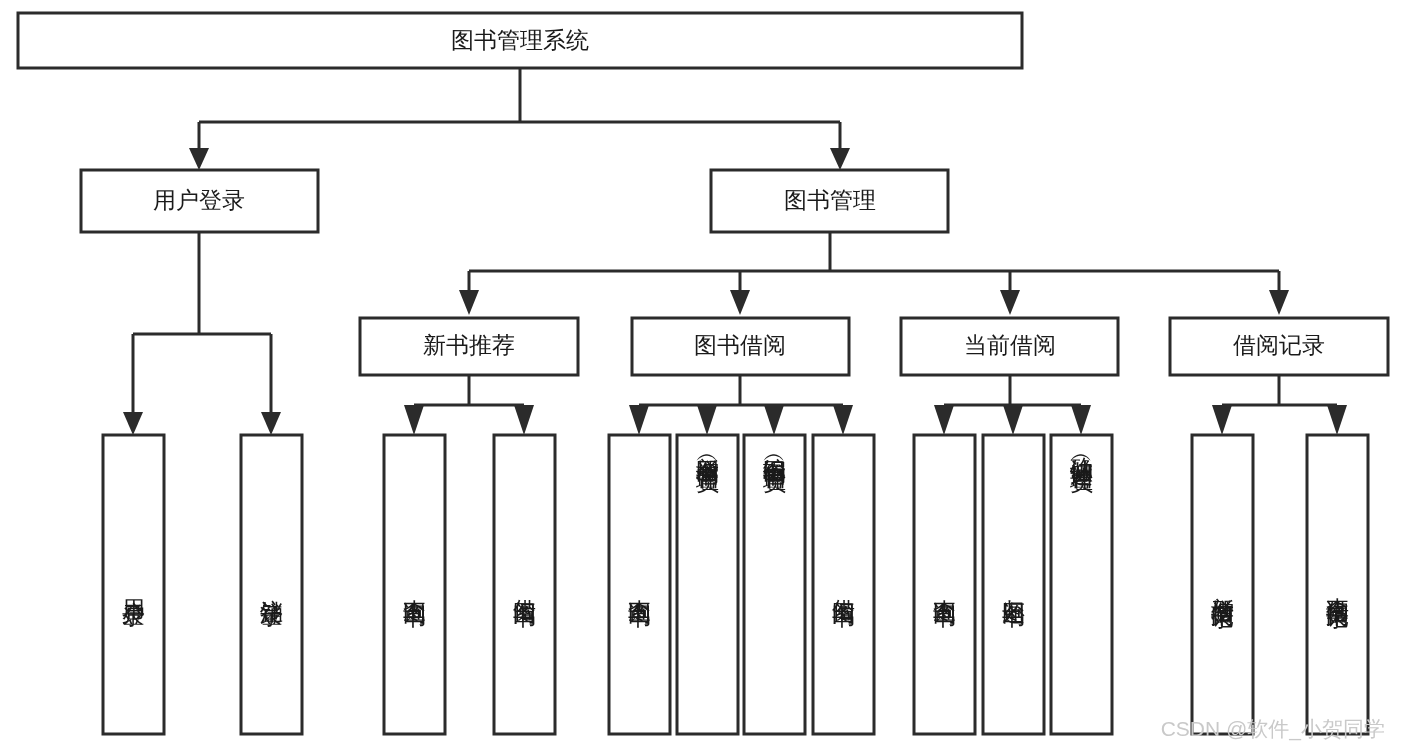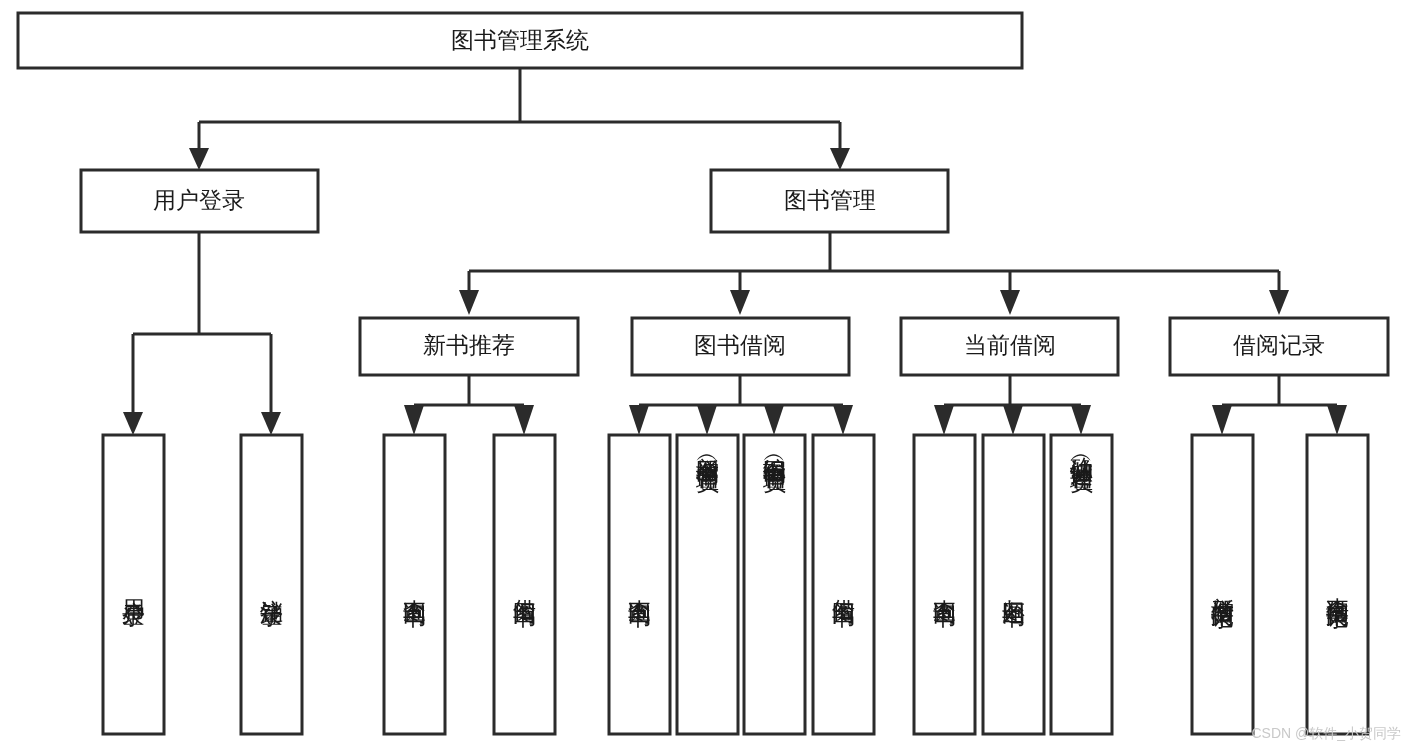--- a/index.html
+++ b/index.html
@@ -62,24 +62,24 @@
     width: 100%;
     height: 100%;
     display: flex;
     justify-content: center;
     box-sizing: border-box;
   }
   .v-label-wrap.center { align-items: center; }
   .v-label-wrap.top { align-items: flex-start; padding-top: 4px; }
   .watermark {
     position: absolute;
-    right: 4px;
+    right: 20px;
     bottom: 4px;
     font-family: "Liberation Sans", "DejaVu Sans", sans-serif;
-    font-size: 14px;
+    font-size: 21px;
     color: #c9c9c9;
     white-space: nowrap;
     user-select: none;
   }
 </style>
 </head>
 <body>
 
 <div id="diagram-root">
 

